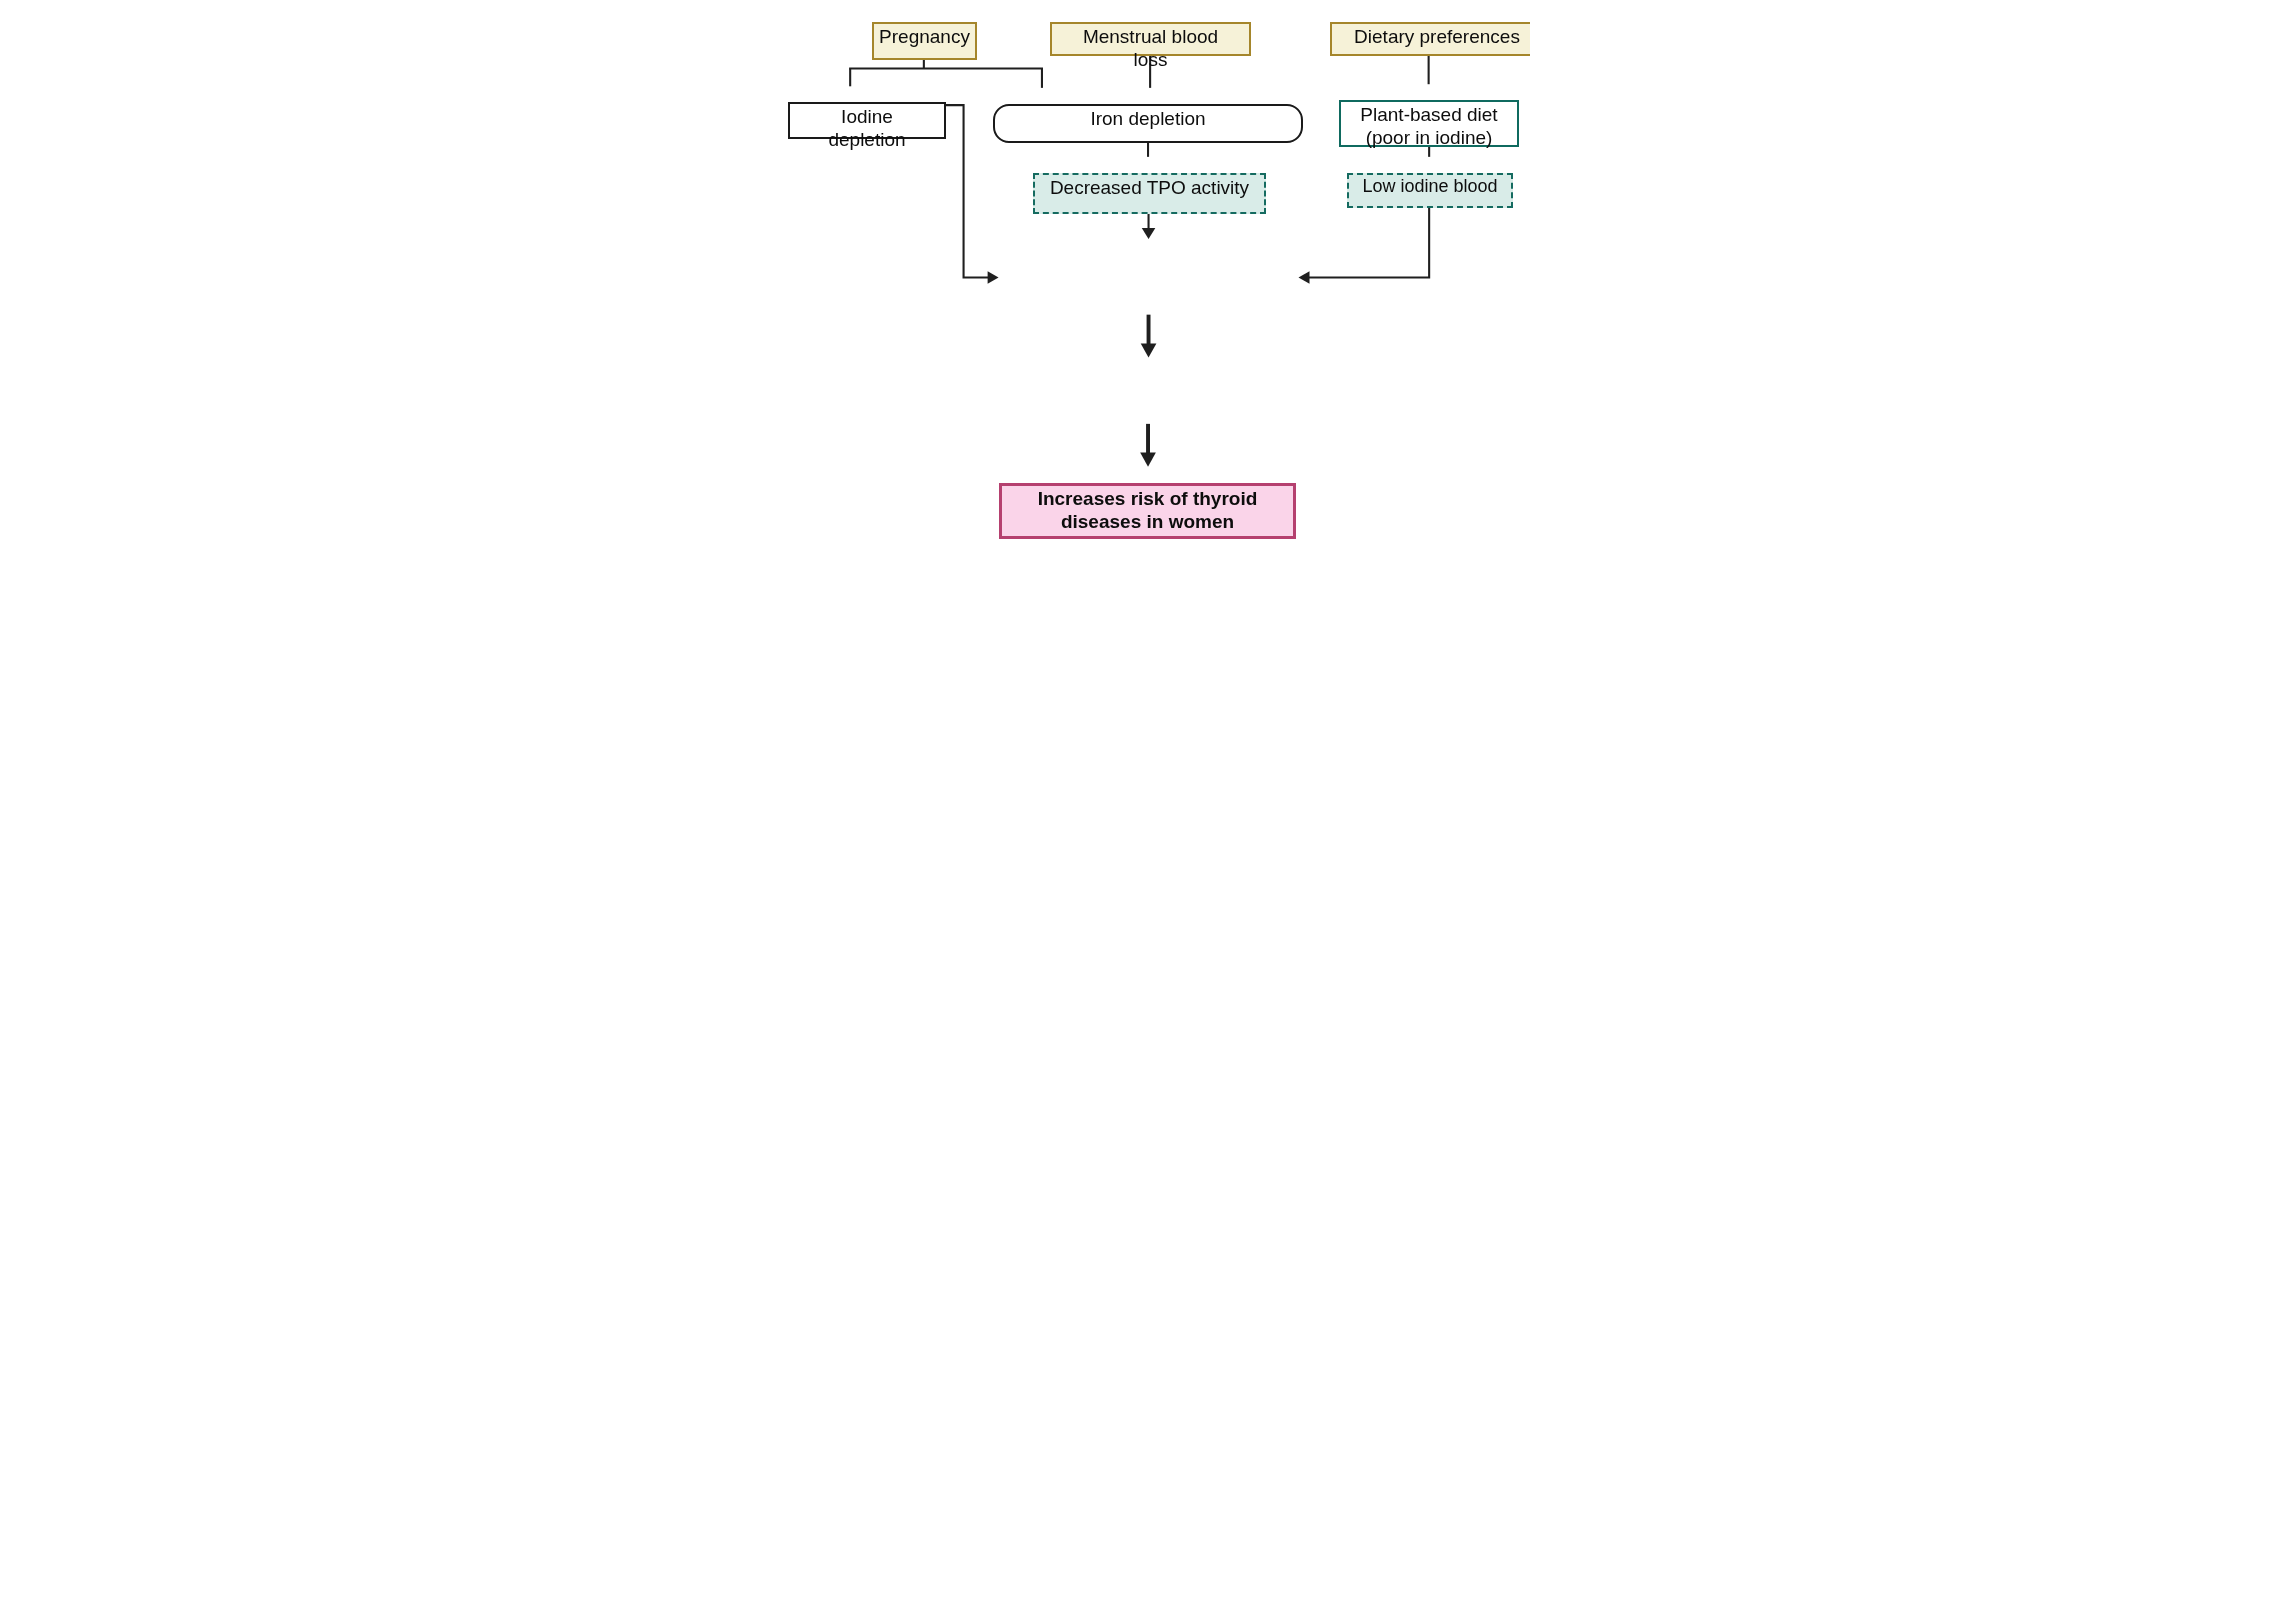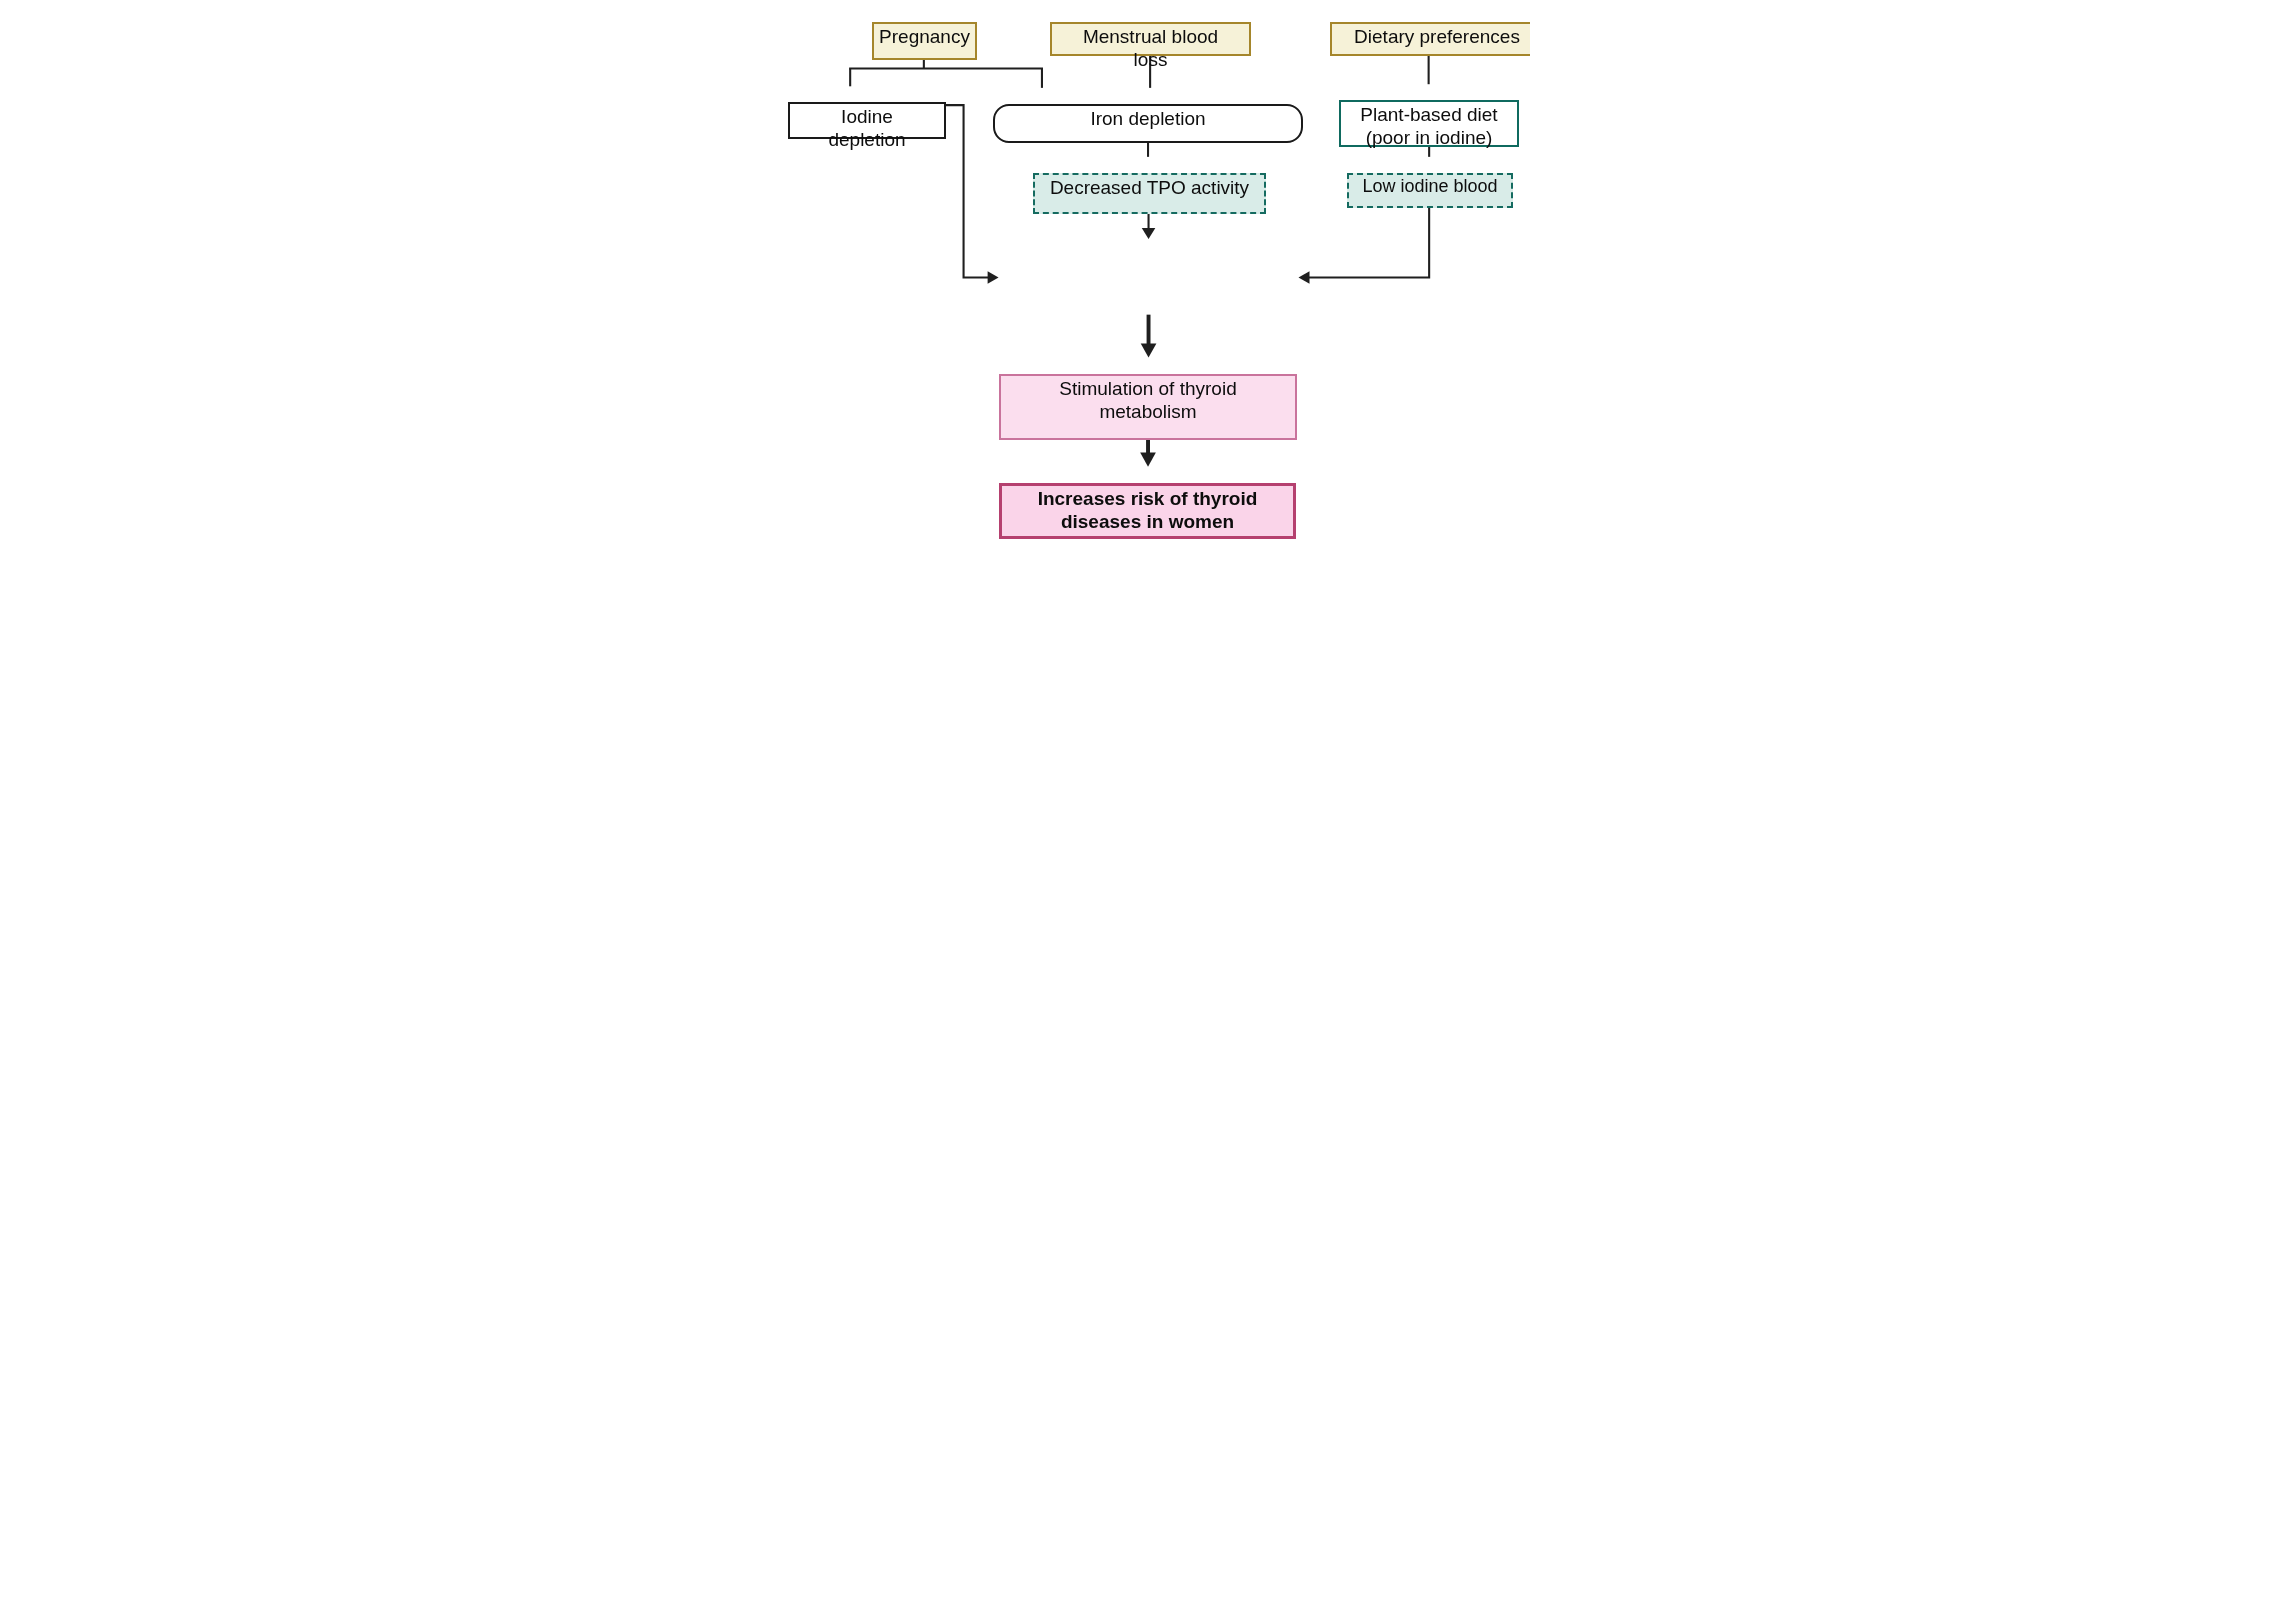--- a/index.html
+++ b/index.html
@@ -139,22 +139,19 @@
 
   <div class="node mint" style="left:268px;top:157px;width:233px;height:41px;">
     <span class="lbl">Decreased TPO activity</span>
   </div>
 
   <div class="node mint" style="left:582px;top:157px;width:166px;height:35px;font-size:18px;">
     <span class="lbl">Low iodine blood</span>
   </div>
 
 
-  <div class="node pink-mid" style="left:234px;top:358px;width:298px;height:66px;">
-    <span class="lbl" style="max-width:230px;">Stimulation of thyroid metabolism</span>
-  </div>
 
   <div class="node pink-dark" style="left:234px;top:467px;width:297px;height:56px;">
     <span class="lbl" style="max-width:246px;">Increases risk of thyroid diseases in women</span>
   </div>
 
 </div>
 
 
 </body></html>

